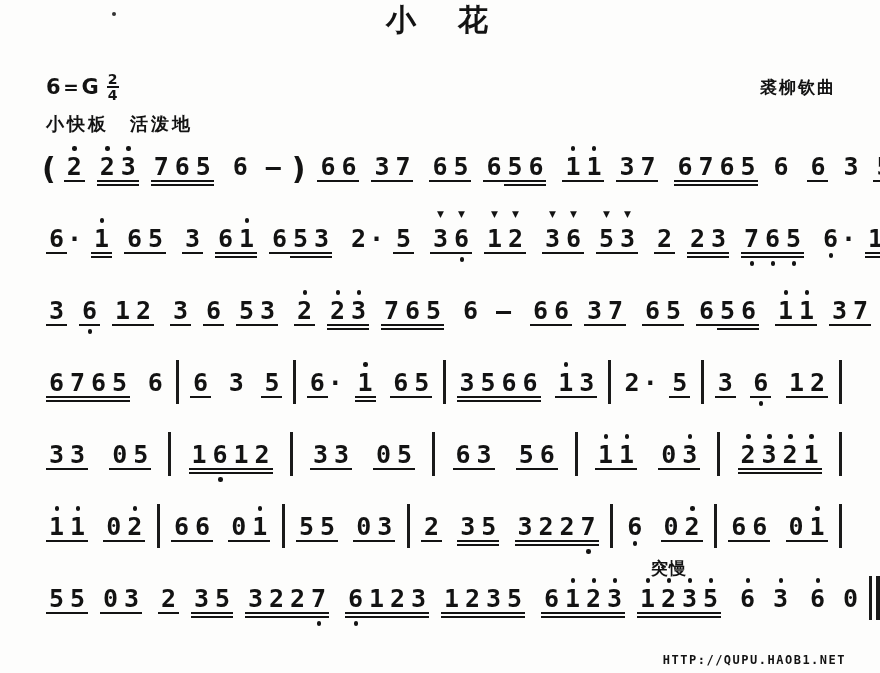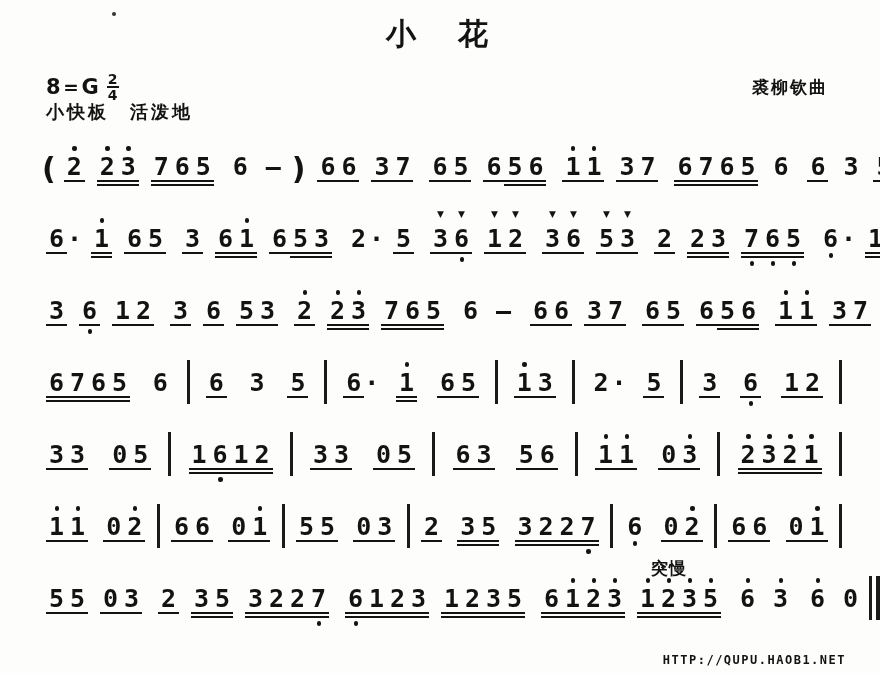--- a/index.html
+++ b/index.html
@@ -2,28 +2,28 @@
 <html><head>
 <meta charset="utf-8">
 <style>
   html,body{margin:0;padding:0;}
   body{width:880px;height:673px;background:#fdfdfc;color:#131313;overflow:hidden;position:relative;
        font-family:"DejaVu Sans",sans-serif;}
   .speck{position:absolute;left:112px;top:12px;width:4px;height:4px;background:#333;border-radius:50%;}
 
   
   .hdr{position:relative;height:148px;}
-  .title{text-align:center;font:700 30px "DejaVu Sans",sans-serif;letter-spacing:6px;padding-top:14px;}
+  .title{text-align:center;font:700 30px "DejaVu Sans",sans-serif;letter-spacing:6px;}
   .subtitle{text-align:center;font:700 21px "DejaVu Sans",sans-serif;margin-top:12px;letter-spacing:2px;}
-  .composer{position:absolute;right:52px;top:76px;font:700 17px "DejaVu Sans",sans-serif;letter-spacing:2px;}
+  .composer{position:absolute;right:44px;top:76px;font:700 17px "DejaVu Sans",sans-serif;letter-spacing:2px;}
   .keyrow{position:absolute;left:46px;top:72px;display:flex;align-items:center;font:700 21px "DejaVu Sans",sans-serif;}
   .frac{display:inline-flex;flex-direction:column;align-items:center;font:700 14px "DejaVu Sans",sans-serif;
         line-height:14px;margin-left:8px;}
   .frac .num{border-bottom:2px solid #131313;padding:0 1px;}
-  .tempo{position:absolute;left:46px;top:100px;font:700 18px "DejaVu Sans",sans-serif;letter-spacing:3px;}
+  .tempo{position:absolute;left:46px;top:112px;font:700 18px "DejaVu Sans",sans-serif;letter-spacing:3px;}
 
   
   .score{padding:4px 36px 0 40px;}
   .sline{position:relative;display:flex;justify-content:space-between;align-items:flex-start;
          margin-bottom:32px;min-height:40px;}
   .tok{display:inline-block;margin:0 6px;white-space:nowrap;}
   .nrow{white-space:nowrap;font-size:0;}
   .nch{display:inline-block;width:21px;height:26px;line-height:26px;text-align:center;
        font:700 25px "DejaVu Sans Mono",monospace;position:relative;vertical-align:top;}
   .nch.n-dot{width:12px;}
@@ -51,21 +51,21 @@
 </style>
 </head>
 <body>
 
 <div class="speck"></div>
 
 <div class="hdr">
   <div class="title">小　花</div>
   <div class="composer">裘柳钦曲</div>
   <div class="keyrow">
-    <span>8＝G</span>
+    <span>6＝G</span>
     <span class="frac">
       <span class="num">2</span>
       <span class="den">4</span>
     </span>
   </div>
   <div class="tempo">小快板　活泼地</div>
 </div>
 
 <div class="score" id="score">
     <div class="sline">
@@ -331,20 +331,25 @@
       <span class="tok u2">
         <div class="nrow"><span class="nch">1<span class="dot-a"></span></span></div>
         <div class="beamrow"><span class="bseg on"></span></div>
         <div class="beamrow"><span class="bseg on"></span></div>
       </span>
       <span class="tok u1">
         <div class="nrow"><span class="nch">6</span><span class="nch">5</span></div>
         <div class="beamrow"><span class="bseg on"></span><span class="bseg on"></span></div>
       </span>
       <div class="bar"></div>
+      <span class="tok u2">
+        <div class="nrow"><span class="nch">3</span><span class="nch">5</span><span class="nch">6</span><span class="nch">6</span></div>
+        <div class="beamrow"><span class="bseg on"></span><span class="bseg on"></span><span class="bseg on"></span><span class="bseg on"></span></div>
+        <div class="beamrow"><span class="bseg on"></span><span class="bseg on"></span><span class="bseg on"></span><span class="bseg on"></span></div>
+      </span>
       <span class="tok u1">
         <div class="nrow"><span class="nch">1<span class="dot-a"></span></span><span class="nch">3</span></div>
         <div class="beamrow"><span class="bseg on"></span><span class="bseg on"></span></div>
       </span>
       <div class="bar"></div>
       <span class="tok u0">
         <div class="nrow"><span class="nch">2</span><span class="nch n-dot">·</span></div>
       </span>
       <span class="tok u1">
         <div class="nrow"><span class="nch">5</span></div>

